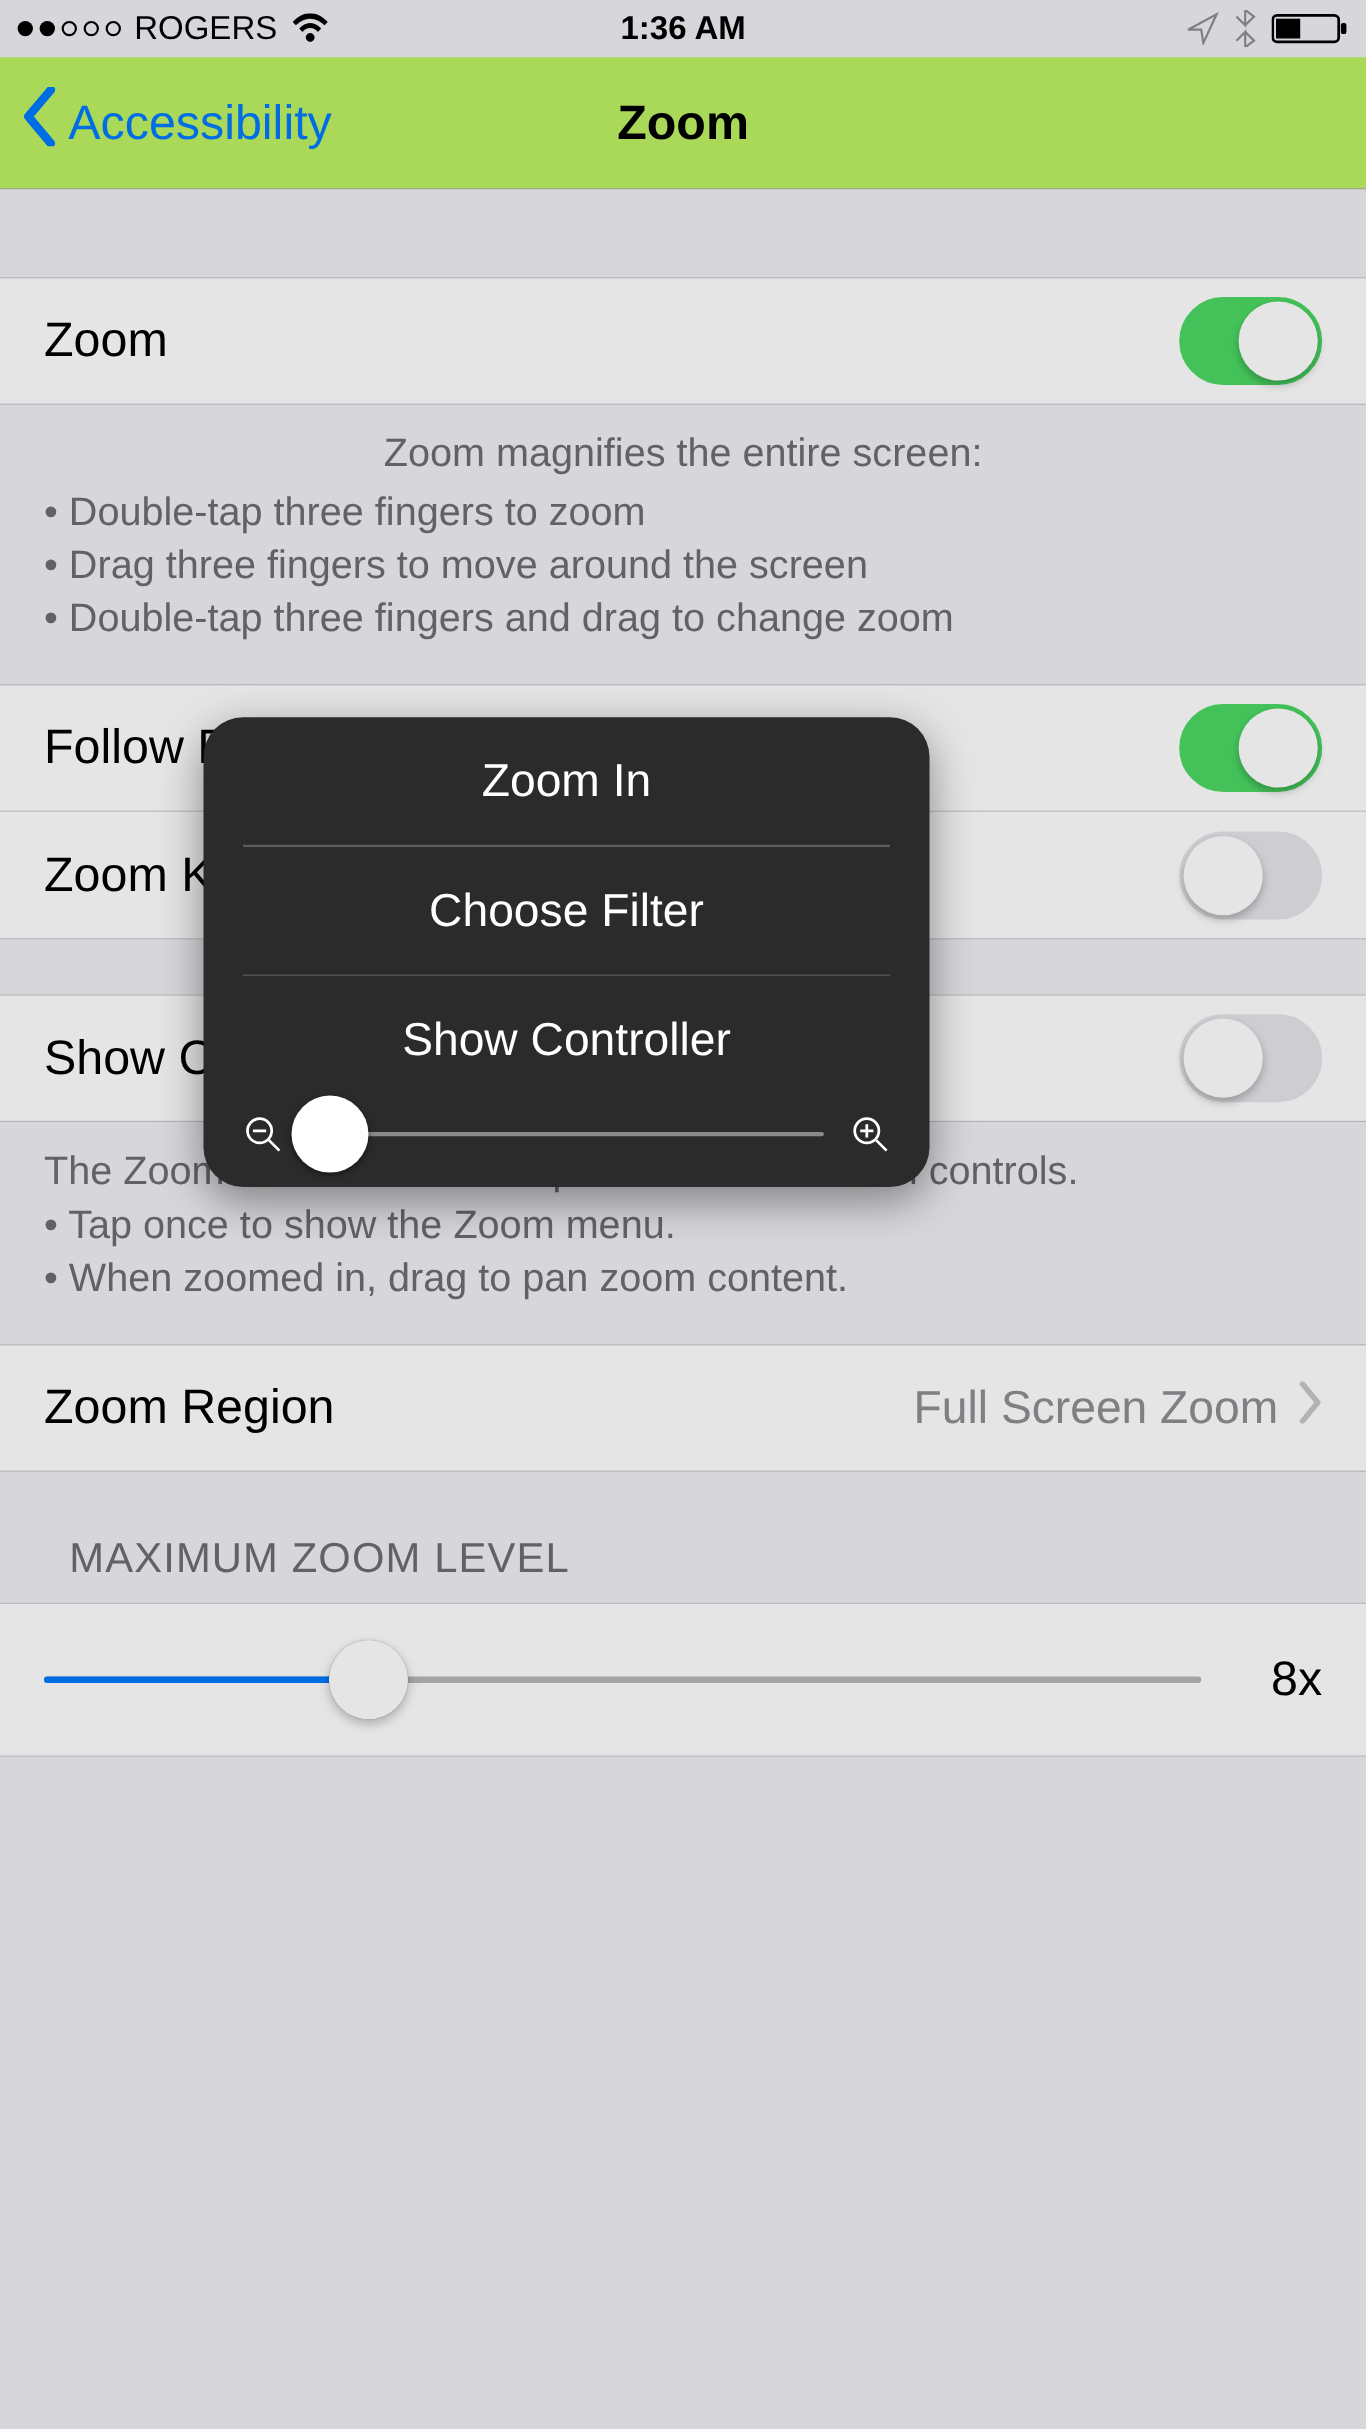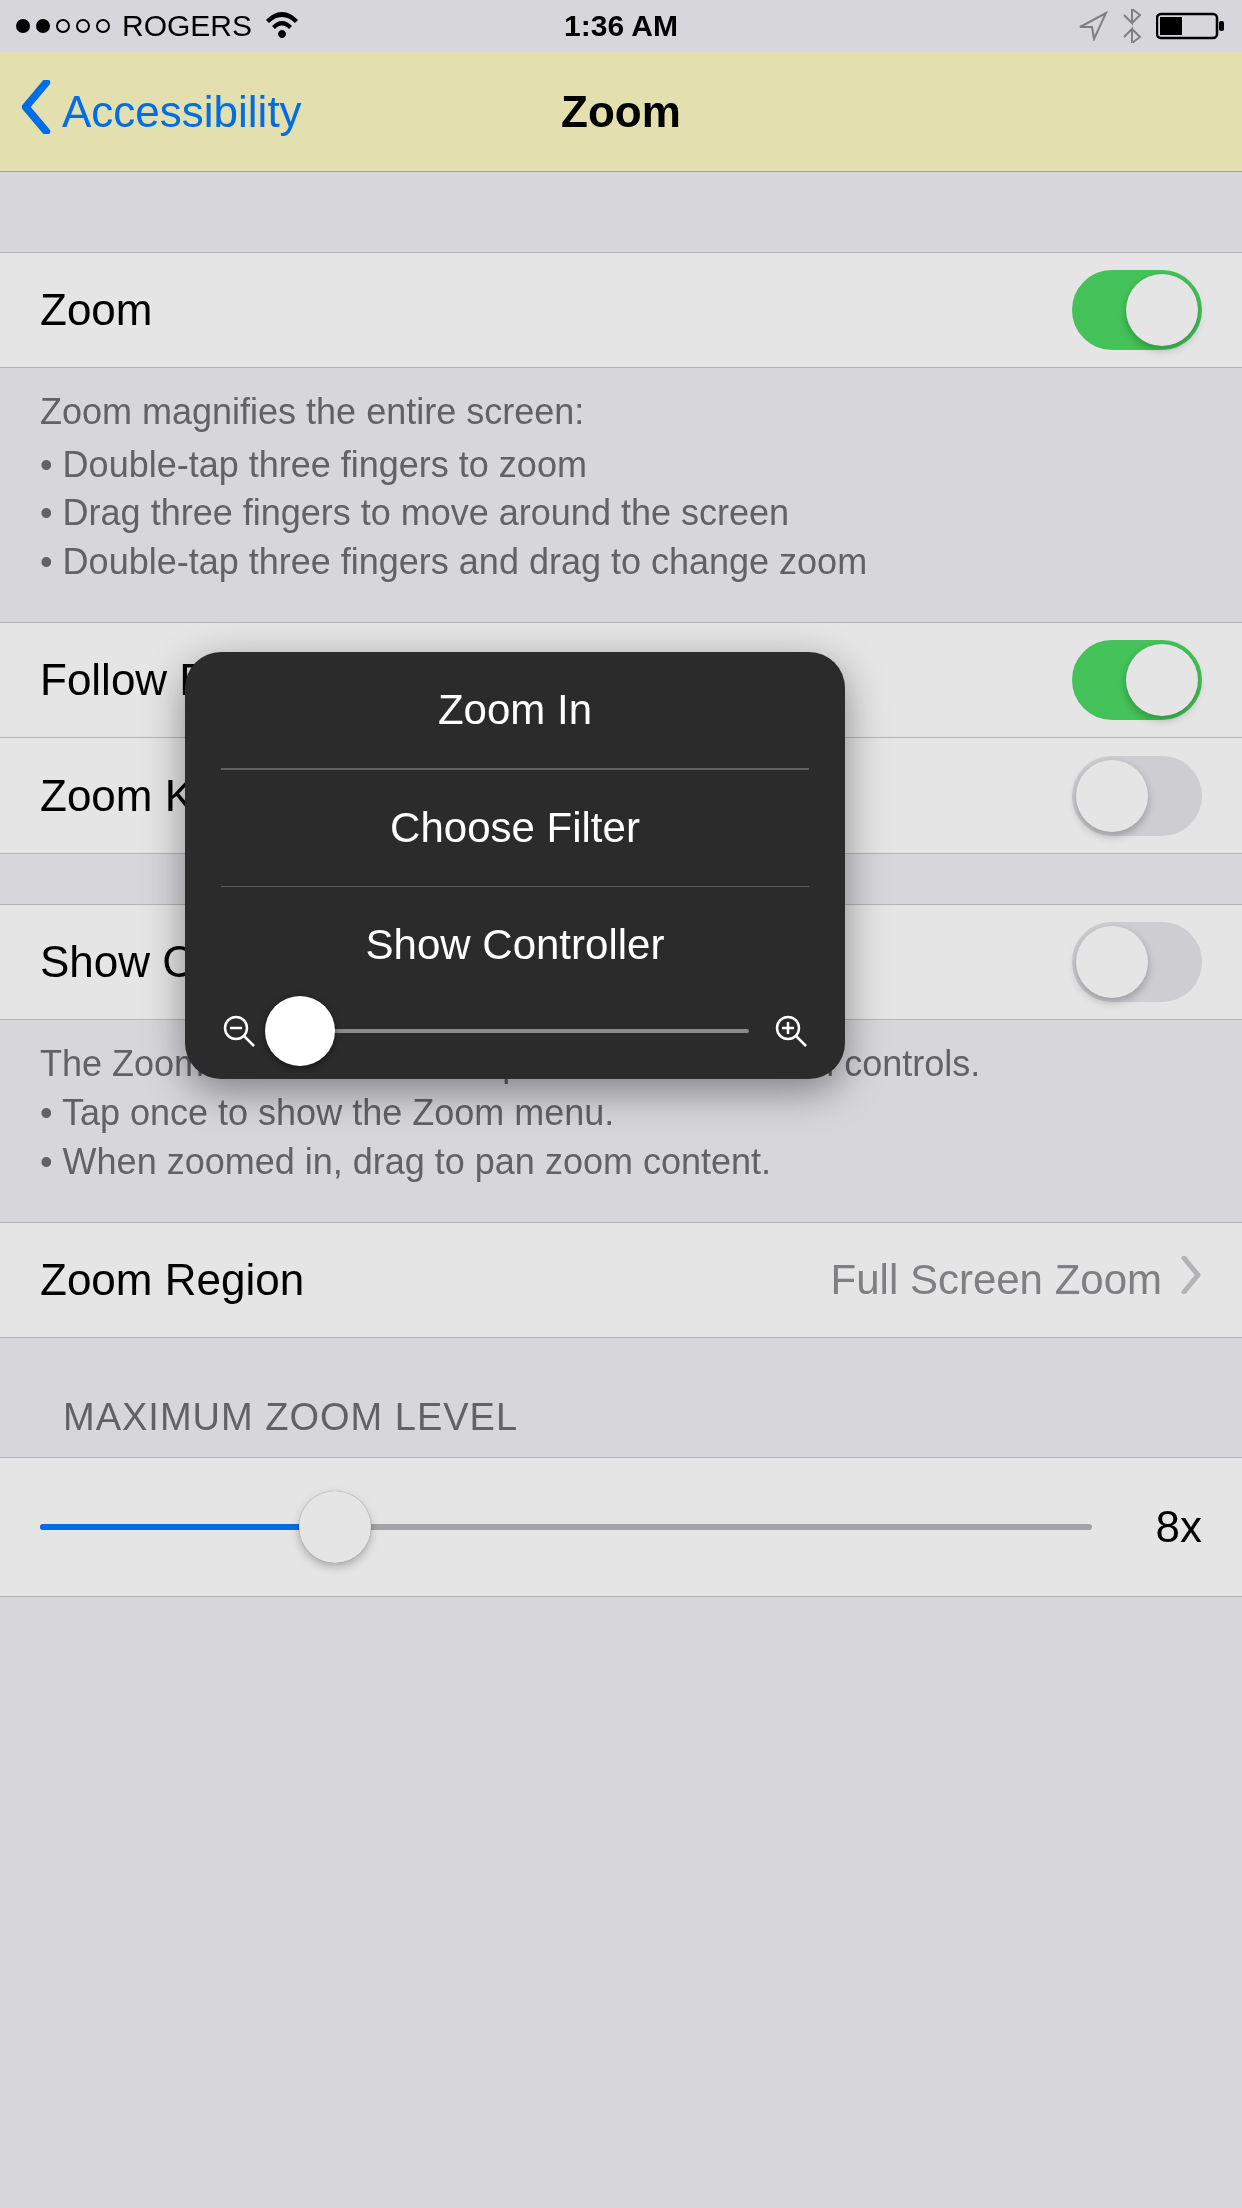--- a/index.html
+++ b/index.html
@@ -33,21 +33,21 @@
   .carrier { font-size: 30px; }
   .wifi-icon svg, .loc-icon svg, .bt-icon svg, .batt-icon svg { display:block; }
 
   
   .nav-bar {
     height: 120px;
     border-bottom: 1px solid #b2b2b2;
     display: flex;
     align-items: center;
     position: relative;
-    background: #fef9c3;
+    background: #bef264;
   }
   .nav-back {
     display: flex;
     align-items: center;
     color: #007aff;
     font-size: 44px;
     padding-left: 20px;
     gap: 10px;
   }
   .nav-back svg { width: 32px; height: 54px; }
@@ -79,21 +79,21 @@
   .cell .label { font-size: 44px; }
   .cell .value { color: #8e8e93; font-size: 42px; display:flex; align-items:center; gap:18px;}
   .cell .chevron svg { width: 22px; height: 38px; }
   .footer {
     color: #6d6d72;
     font-size: 36px;
     padding: 20px 40px 36px 40px;
     line-height: 1.35;
     font-weight:300;
   }
-  .footer .ft-title { font-weight:400; color:#6d6d72; margin-bottom:4px;}
+  .footer .ft-title { font-weight:400; color:#6d6d72; margin-bottom:4px;text-align:center;}
   .header-label {
     color: #6d6d72;
     font-size: 38px;
     padding: 58px 40px 18px 48px;
     letter-spacing: 1px;
     margin-left: 15px;
   }
 
   
   .switch {

